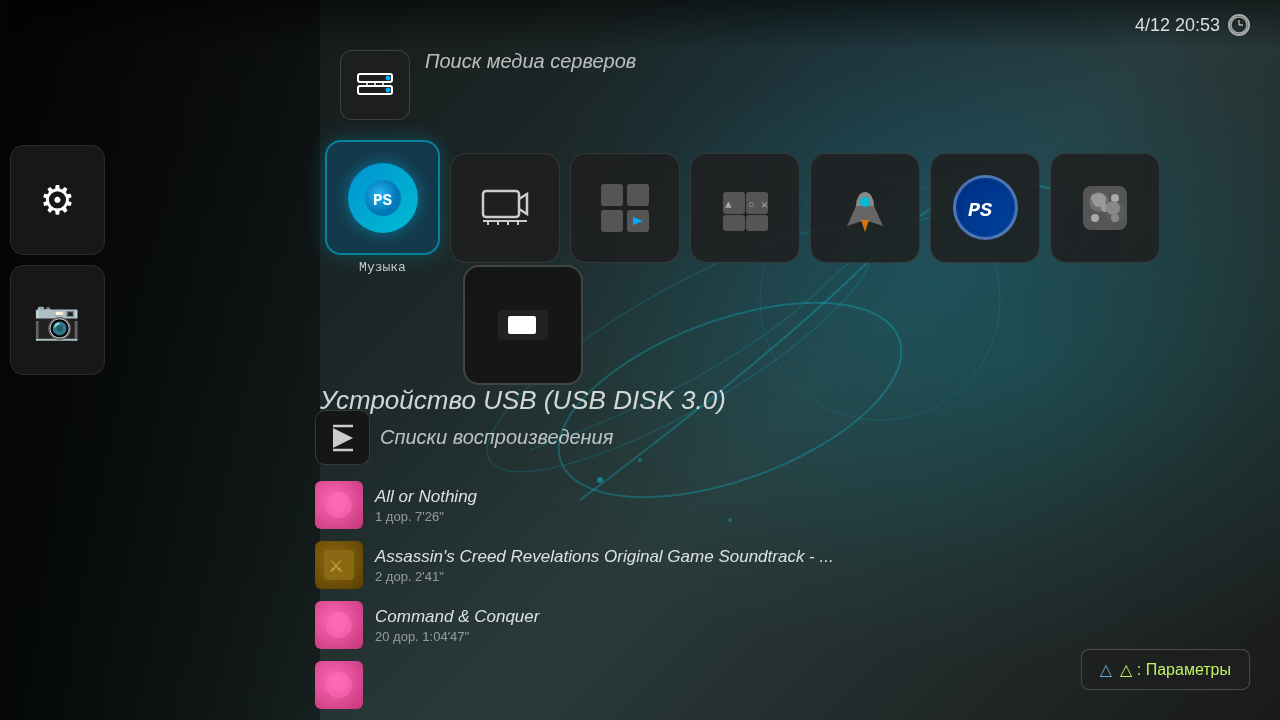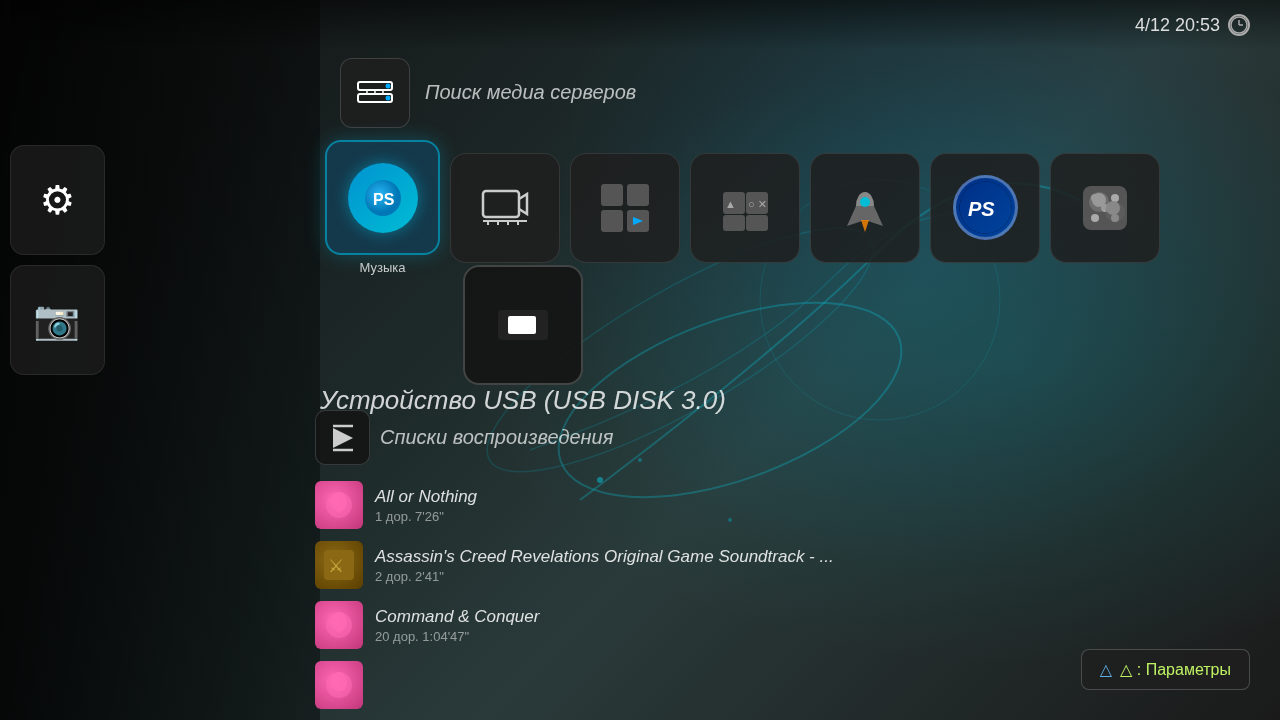--- a/index.html
+++ b/index.html
@@ -76,20 +76,21 @@
       border-radius: 50%;
       position: relative;
       display: inline-block;
     }
 
     .icon-item {
       display: flex;
       flex-direction: column;
       align-items: center;
       cursor: pointer;
+      font-family: Liberation Mono, monospace;
     }
 
     .icon-box {
       width: 110px;
       height: 110px;
       border-radius: 16px;
       background: rgba(30,30,30,0.85);
       border: 1px solid rgba(255,255,255,0.1);
       display: flex;
       align-items: center;
@@ -111,21 +112,20 @@
     }
 
     
     .search-section {
       position: absolute;
       top: 50px;
       left: 320px;
       right: 0;
       height: 85px;
       display: flex;
-      align-items: center;
       padding-left: 20px;
       z-index: 10;
     }
 
     .search-icon-box {
       width: 70px;
       height: 70px;
       border-radius: 12px;
       background: rgba(30,30,30,0.85);
       border: 1px solid rgba(255,255,255,0.15);

